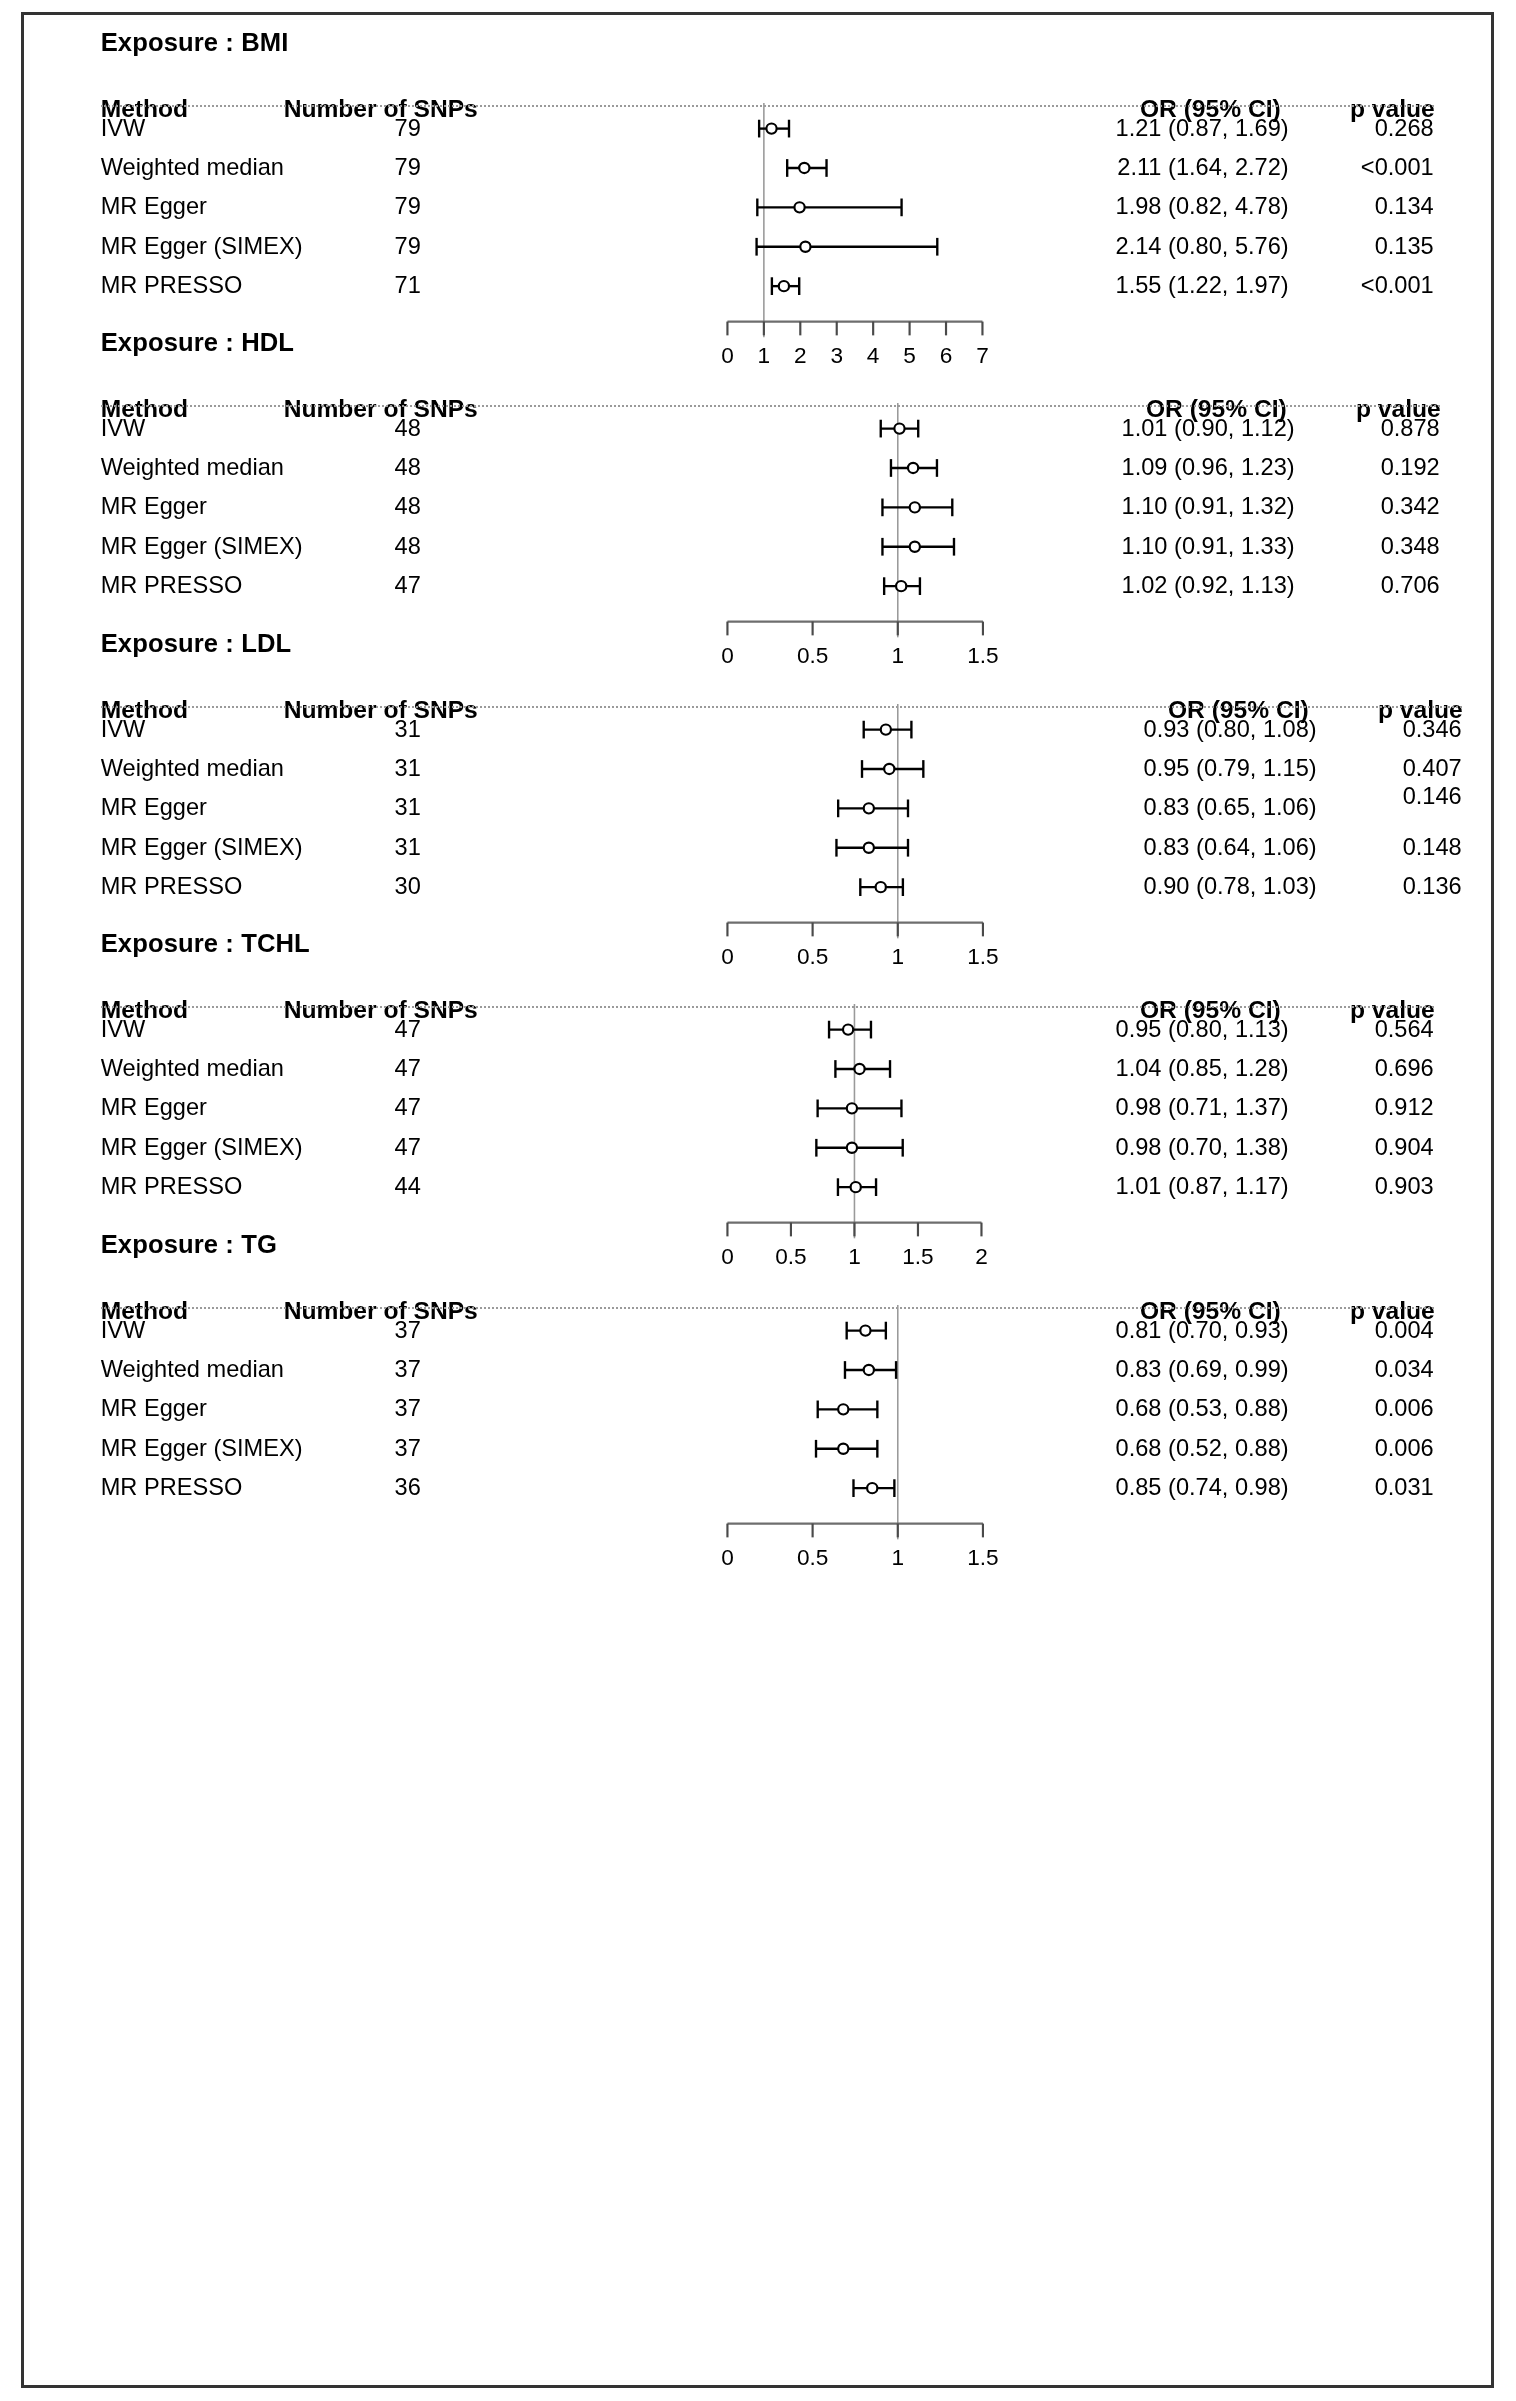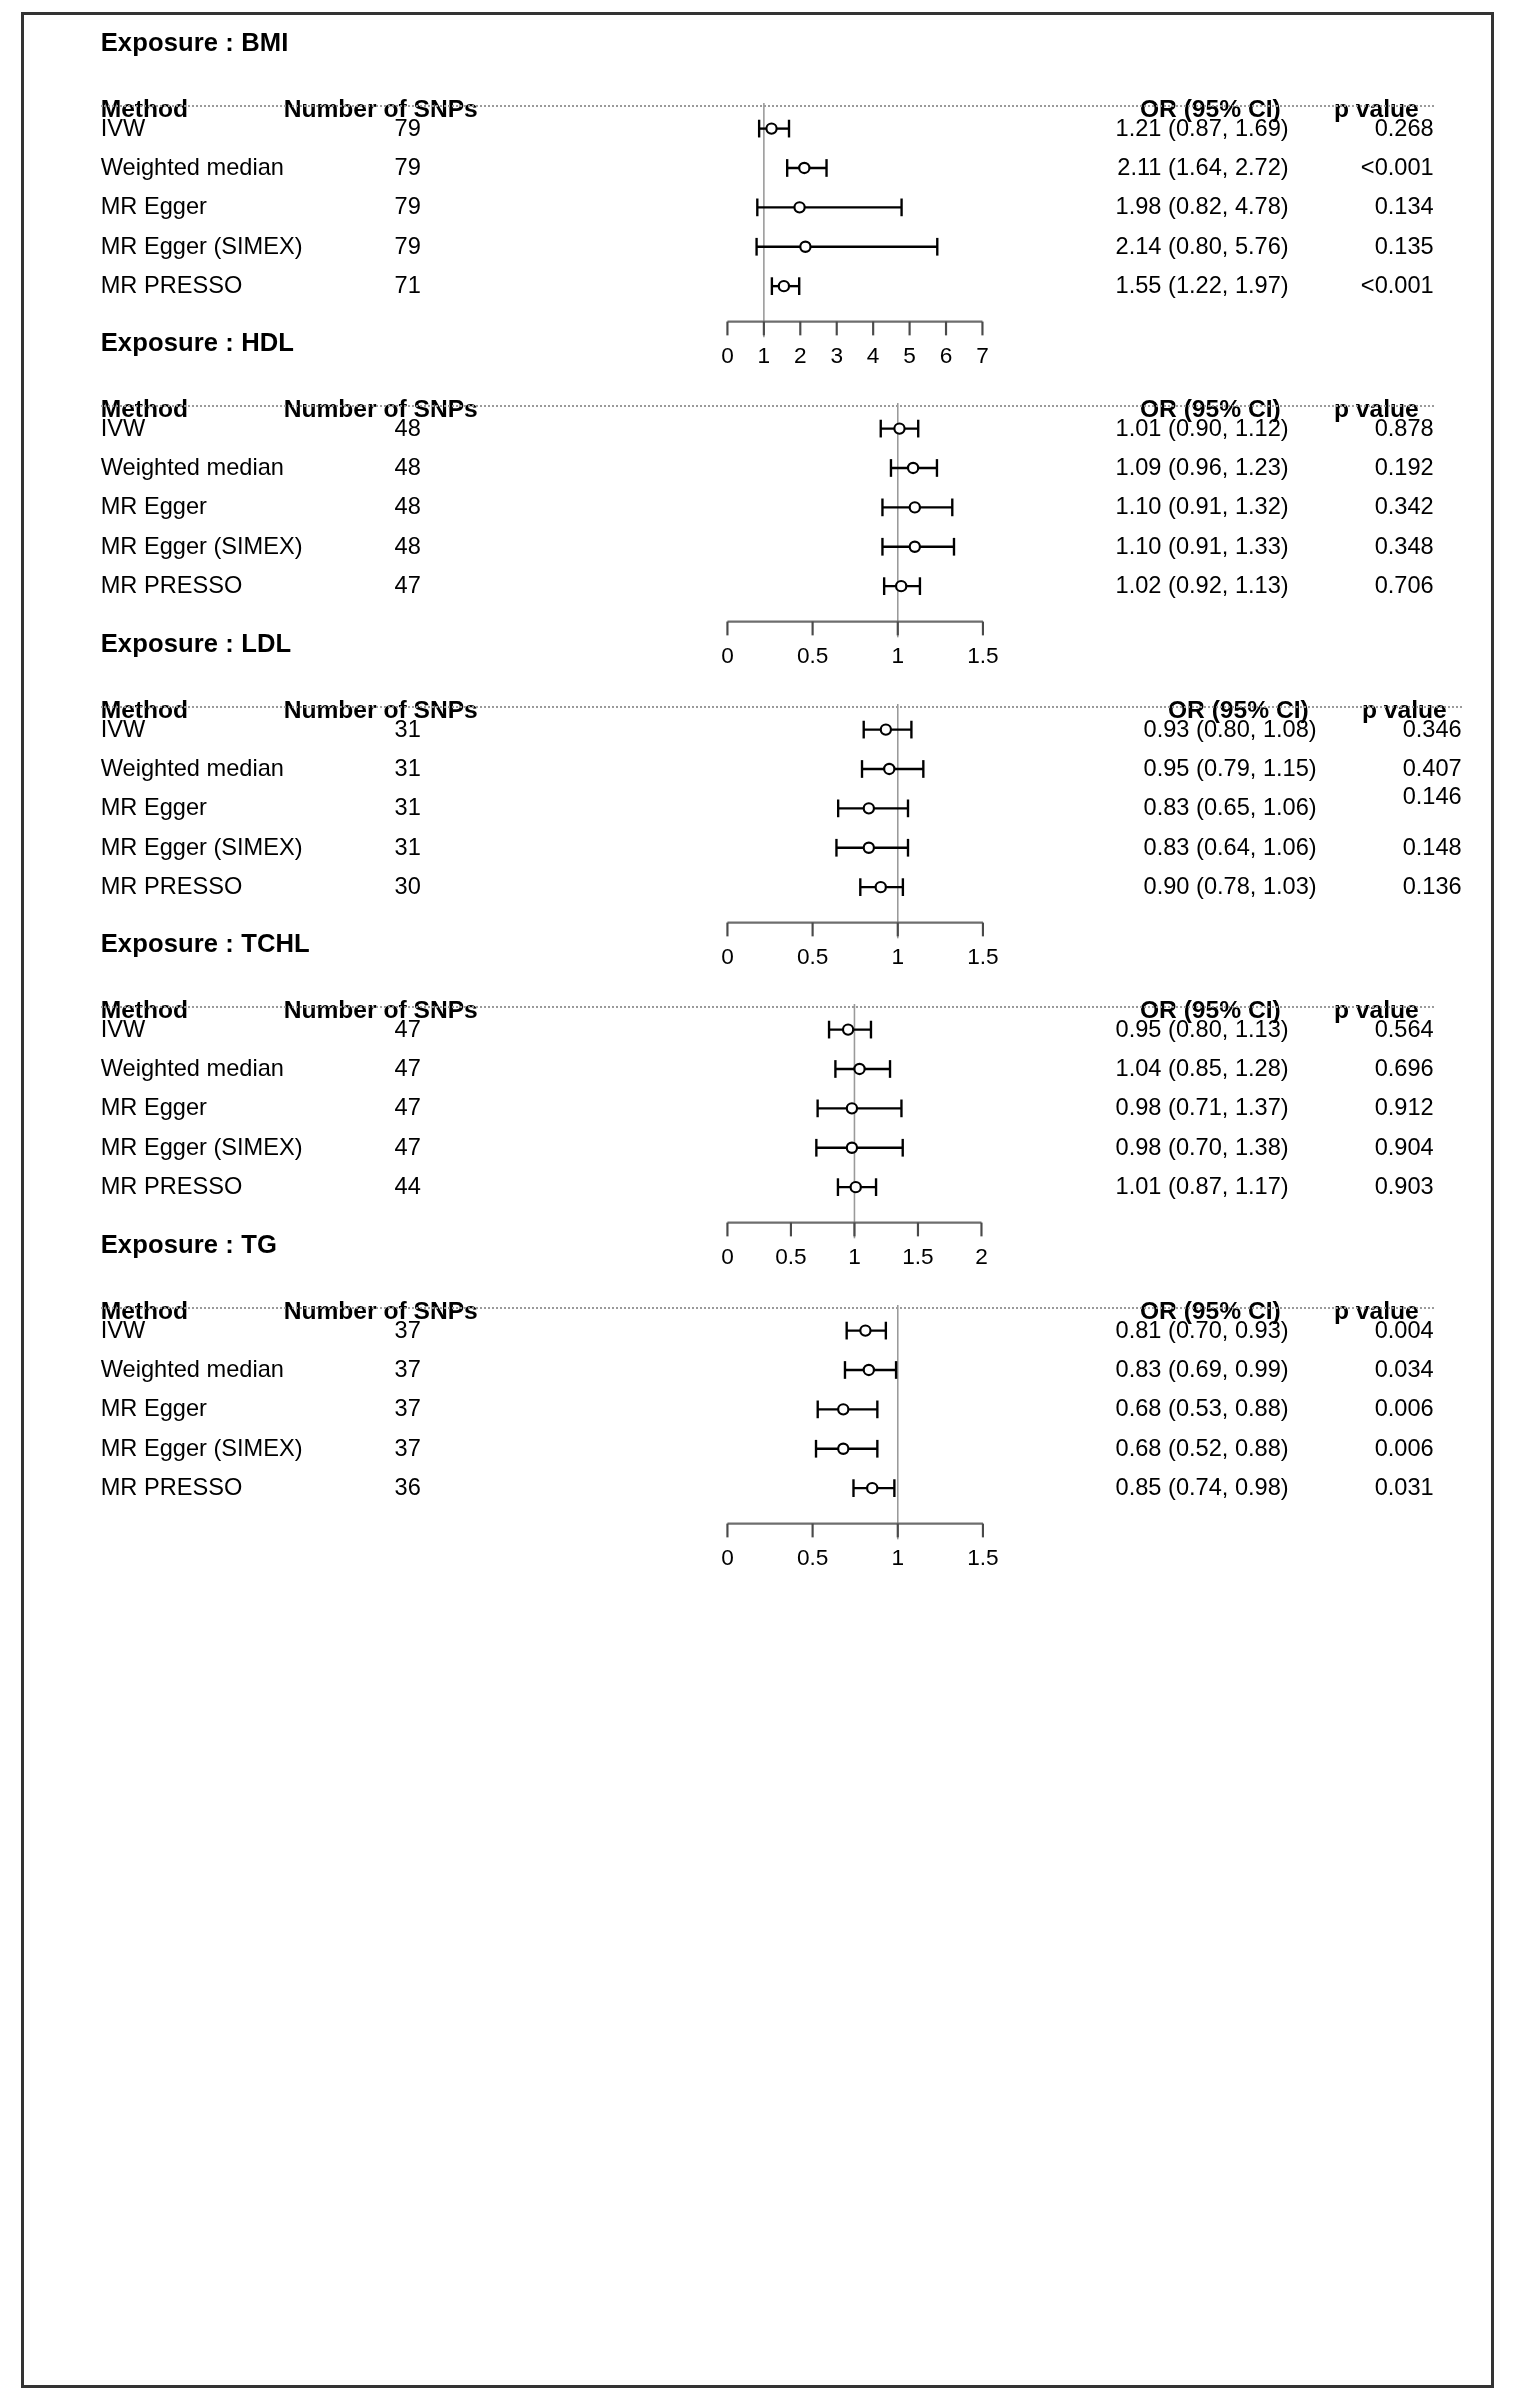--- a/index.html
+++ b/index.html
@@ -50,21 +50,21 @@
   .col-head {
     position: absolute;
     font-size: 24.6px;
     font-weight: bold;
     white-space: nowrap;
     margin-top: 28px;
   }
   .head-method   { left: 77px; }
   .head-snps     { left: 260px; }
   .head-or       { right: 210px; text-align: right; }
-  .head-pvalue   { right: 72px; text-align: center; }
+  .head-pvalue   { right: 56px; text-align: center; }
 
   .rule {
     position: absolute;
     left: 77px;
     right: 57px;
     height: 0;
     border-top: 2px dotted #9a9a9a;
   }
 
   .row-method {
@@ -187,21 +187,21 @@
               <line x1="429" x2="429" y1="222" y2="236" stroke="#4a4a4a" stroke-width="2.2"></line>
               <text x="429" y="264" text-anchor="middle" class="axis-tick-label">5</text>
               <line x1="466" x2="466" y1="222" y2="236" stroke="#4a4a4a" stroke-width="2.2"></line>
               <text x="466" y="264" text-anchor="middle" class="axis-tick-label">6</text>
               <line x1="503" x2="503" y1="222" y2="236" stroke="#4a4a4a" stroke-width="2.2"></line>
               <text x="503" y="264" text-anchor="middle" class="axis-tick-label">7</text>
             </g>
           </svg>
         </div>
       </div>
-      <div class="panel" style="top: 305px; height: 296px;">
+      <div class="panel" style="top: 305px; height: 296px; padding-left: 6px;">
         <div class="panel-title" style="top: 7.9px;">Exposure : HDL</div>
         <div class="col-head head-method" style="top: 47px;">Method</div>
         <div class="col-head head-snps" style="top: 47px;">Number of SNPs</div>
         <div class="col-head head-or" style="top: 47px;">OR (95% CI)</div>
         <div class="col-head head-pvalue" style="top: 47px;">p value</div>
         <div class="rule" style="top: 85px;"></div>
         <div class="row-method" style="top: 95px;">IVW</div>
         <div class="row-snps" style="top: 95px; left: 325px; width: 118px;">48</div>
         <div class="row-or" style="top: 95px; right: 202px;">1.01 (0.90, 1.12)</div>
         <div class="row-pvalue" style="top: 95px; right: 57px;">0.878</div>

